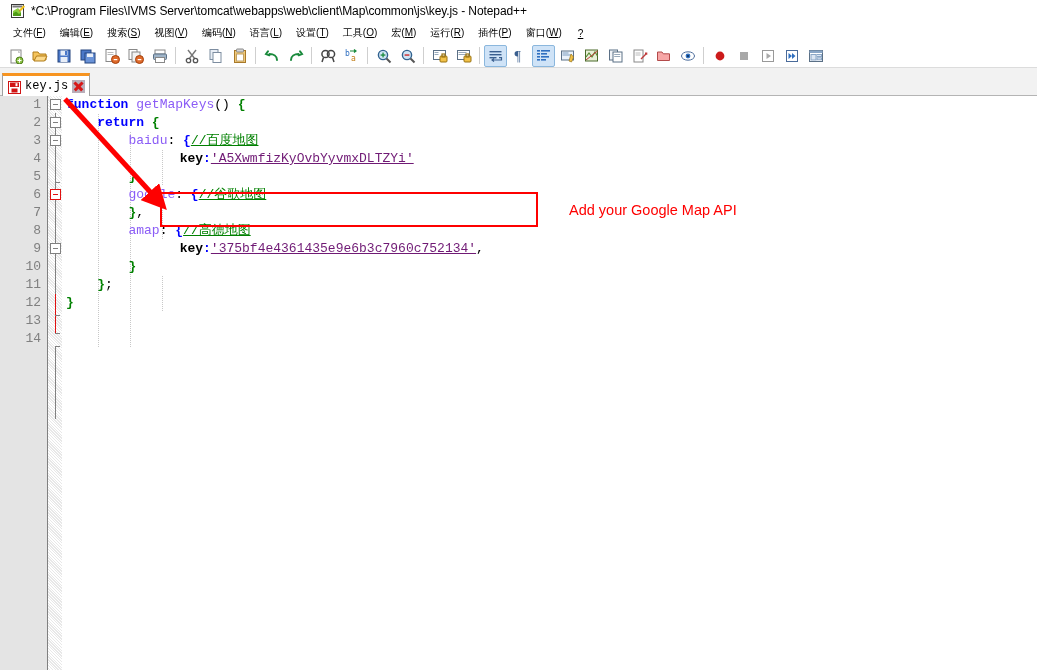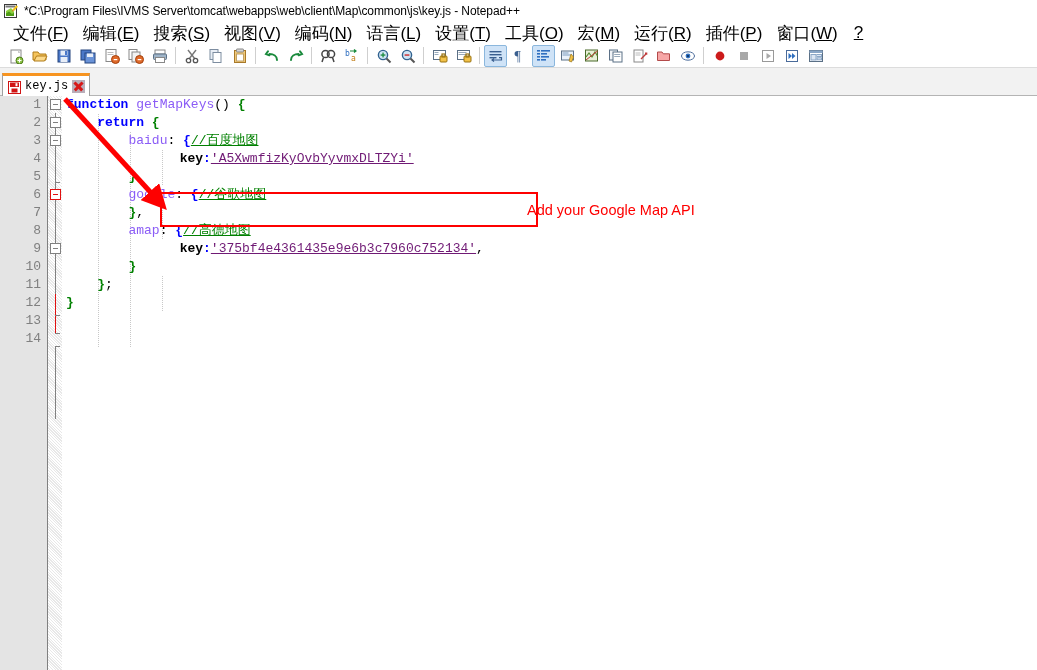--- a/index.html
+++ b/index.html
@@ -8,35 +8,35 @@
     width:1037px; height:670px;
     background:#ffffff;
     font-family:"Liberation Sans", sans-serif;
     overflow:hidden;
     -webkit-font-smoothing:none;
   }
 
   
   .titlebar{
     height:22px; display:flex; align-items:center;
-    background:#ffffff; padding-left:3px; gap:5px;
+    background:#ffffff; padding-left:10px; gap:5px;
   }
   .app-icon{ width:16px; height:16px; position:relative; flex:0 0 16px; }
   .title-text{
     font-size:12px; color:#000; white-space:nowrap;
     letter-spacing:-0.1px;
   }
 
   
   .menubar{
     height:22px; display:flex; align-items:center;
     background:#ffffff; padding-left:6px;
   }
   .menu-item{
-    font-size:17px; color:#000; padding:2px 7px; white-space:nowrap;
+    font-size:10px; color:#000; padding:2px 7px; white-space:nowrap;
     cursor:default;
   }
   .menu-item .mn{ text-decoration:underline; }
   .menu-help{ padding:2px 9px; }
 
   
   .toolbar{
     height:24px; display:flex; align-items:center;
     background:#ffffff; padding-left:4px; gap:1px;
     border-bottom:1px solid #dcdcdc;
@@ -500,16 +500,16 @@
     <div class="anno-layer">
       <svg width="100%" height="100%" style="position:absolute;inset:0;">
         <defs>
           <marker id="arrowhead" markerWidth="5" markerHeight="5" refX="1.2" refY="2.5" orient="auto">
             <polygon points="0,0 5,2.5 0,5" fill="#fe0000"></polygon>
           </marker>
         </defs>
         <line x1="3" y1="3" x2="92" y2="100" stroke="#fe0000" stroke-width="5" marker-end="url(#arrowhead)"></line>
       </svg>
       <div class="red-box" style="left:98px;top:96px;width:378px;height:35px;"></div>
-      <span class="anno-text" style="left:465px;top:106px;">Add your Google Map API</span>
+      <span class="anno-text" style="left:507px;top:106px;">Add your Google Map API</span>
     </div>
   </div>
 </div>
 
 </body></html>

